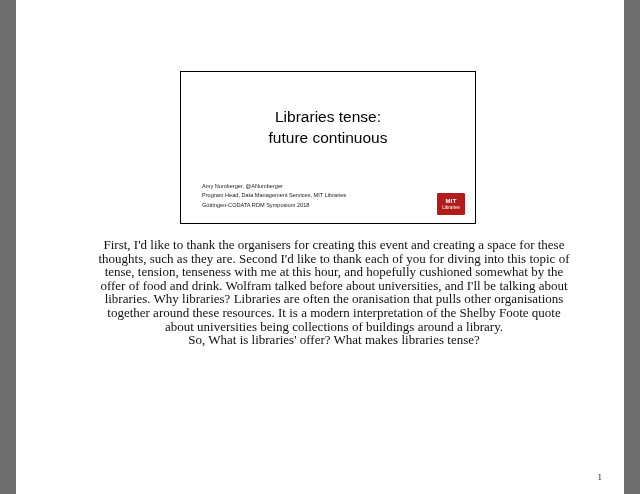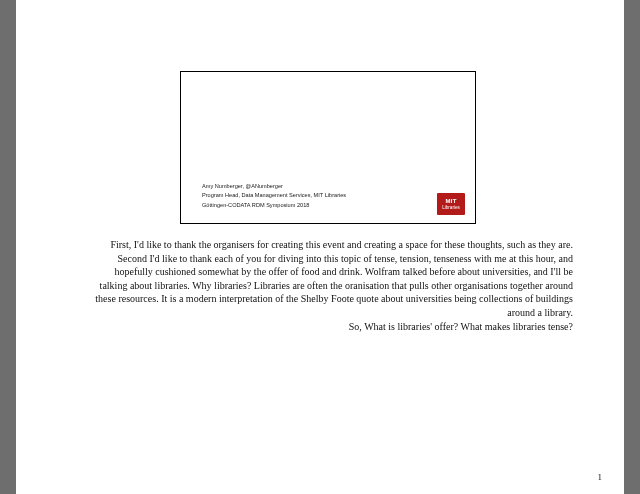--- a/index.html
+++ b/index.html
@@ -81,43 +81,47 @@
     color: #ffffff;
     font-size: 4.6px;
     line-height: 6px;
   }
   .notes {
     position: absolute;
     left: 79px;
     top: 238px;
     width: 478px;
     font-family: "Liberation Serif", serif;
-    font-size: 10px;
+    font-size: 13px;
     line-height: 13.6px;
     color: #111111;
-    text-align: right;
+    text-align: center;
   }
   .notes p {
     margin: 0;
   }
   .page-number {
     position: absolute;
     right: 22px;
     bottom: 12px;
     font-family: "Liberation Serif", serif;
     font-size: 9px;
     color: #111111;
   }
 </style>
 </head>
 <body>
 
 <div class="page">
 
   <div class="slide">
+    <div class="slide-title">
+      <span>Libraries tense:</span>
+      <span class="line2">future continuous</span>
+    </div>
 
     <div class="slide-credits">
       <div>Amy Numberger, @ANumberger</div>
       <div>Program Head, Data Management Services, MIT Libraries</div>
       <div>Göttingen-CODATA RDM Symposium 2018</div>
     </div>
 
     <div class="mit-logo">
       <span class="mit">MIT</span>
       <span class="libs">Libraries</span>

